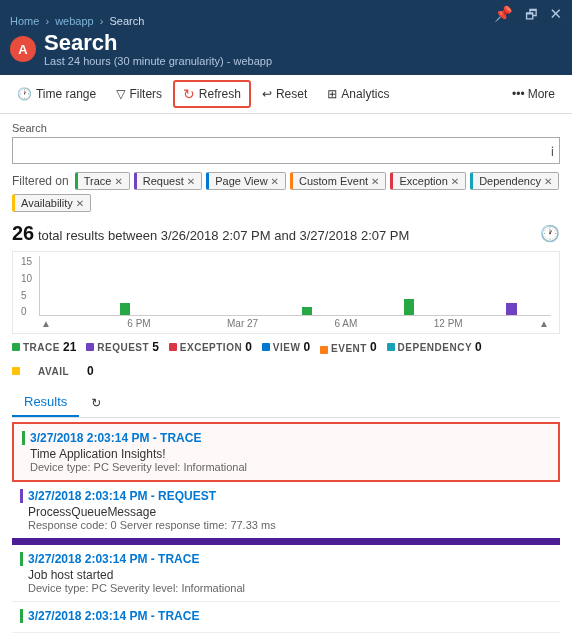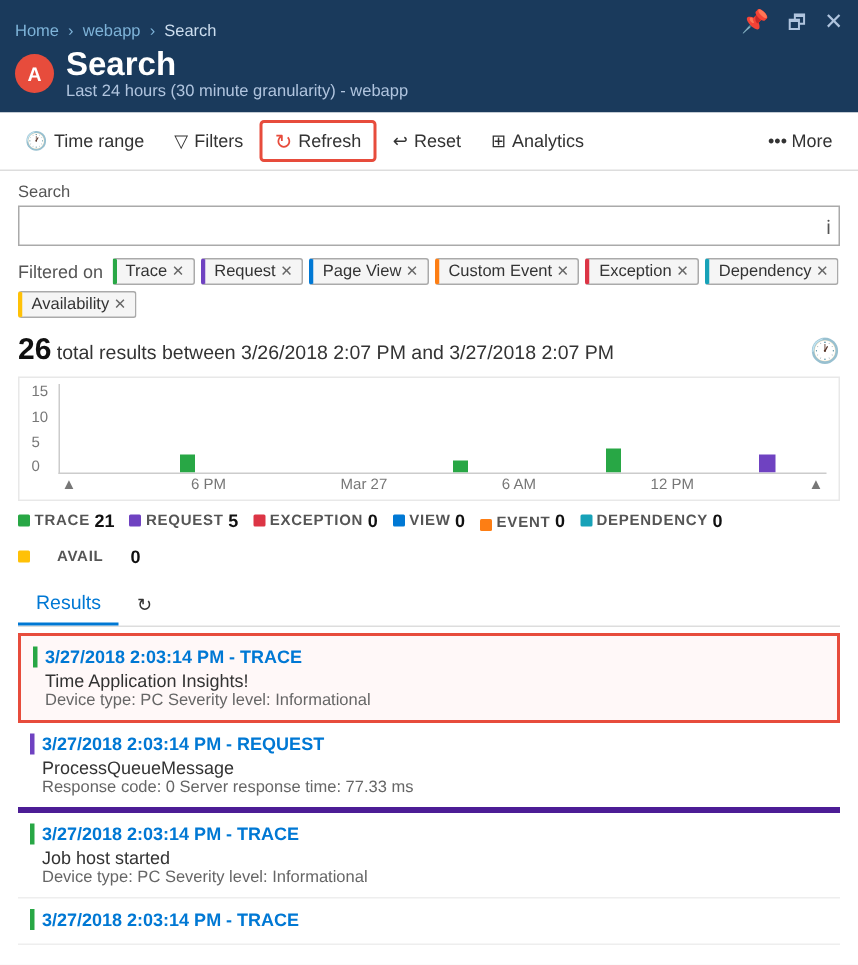--- a/index.html
+++ b/index.html
@@ -206,21 +206,21 @@
   <div>
 
     <div style="padding:7px 8px; border:2px solid #e74c3c; background:#fff8f8; margin-top:4px; cursor:pointer;">
       <div style="font-size:12px; font-weight:600; color:#0078d4; margin-bottom:2px; border-left:3px solid #28a745; padding-left:5px;">
         3/27/2018 2:03:14 PM - TRACE
       </div>
       <div style="font-size:12px; color:#333; margin-left:8px;">Time Application Insights!</div>
       <div style="font-size:11px; color:#666; margin-left:8px;">Device type: PC Severity level: Informational</div>
     </div>
 
-    <div style="padding:7px 8px; border-bottom:4px solid #4c1d95; cursor:pointer;">
+    <div style="padding:7px 8px; border-bottom:7px solid #4c1d95; cursor:pointer;">
       <div style="font-size:12px; font-weight:600; color:#0078d4; margin-bottom:2px; border-left:3px solid #6f42c1; padding-left:5px;">
         3/27/2018 2:03:14 PM - REQUEST
       </div>
       <div style="font-size:12px; color:#333; margin-left:8px;">ProcessQueueMessage</div>
       <div style="font-size:11px; color:#666; margin-left:8px;">Response code: 0  Server response time: 77.33 ms</div>
     </div>
 
     <div style="padding:7px 8px; border-bottom:1px solid #eee; cursor:pointer;">
       <div style="font-size:12px; font-weight:600; color:#0078d4; margin-bottom:2px; border-left:3px solid #28a745; padding-left:5px;">
         3/27/2018 2:03:14 PM - TRACE

